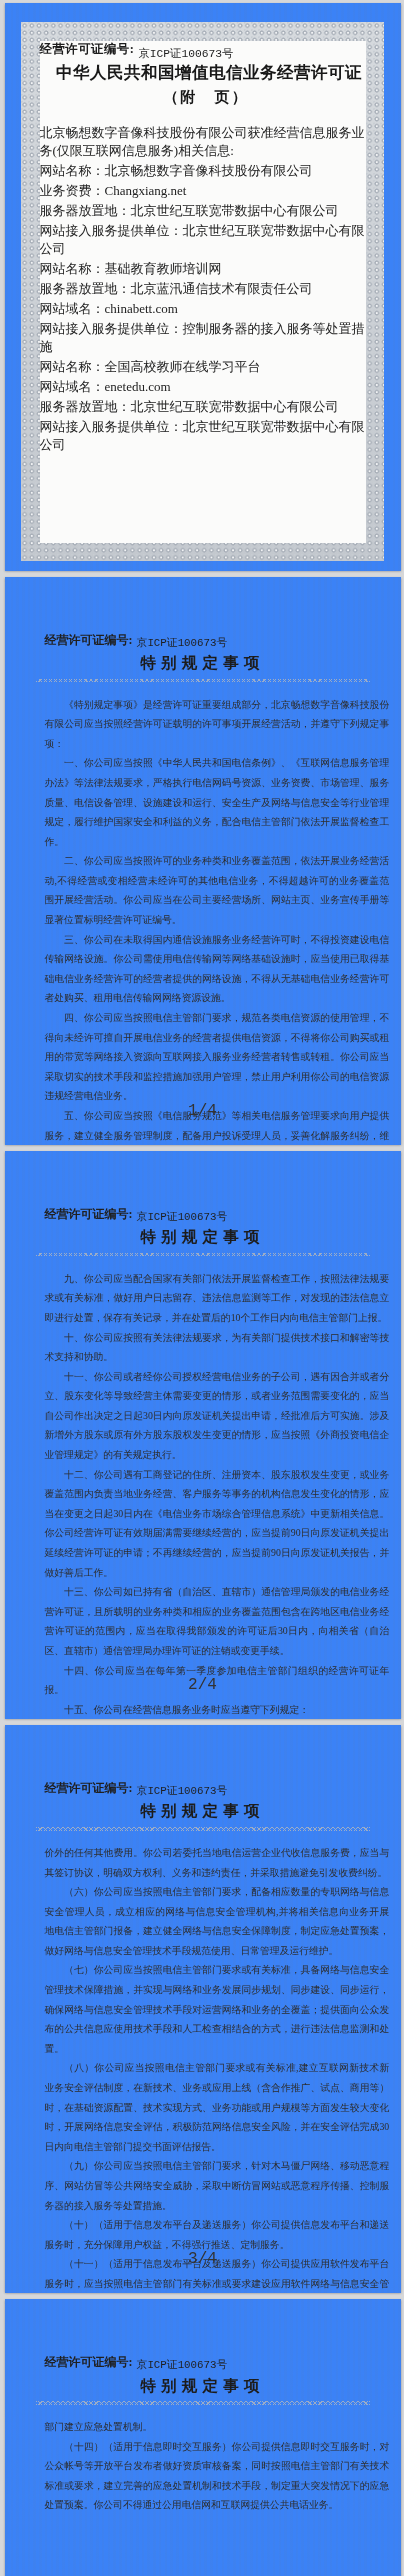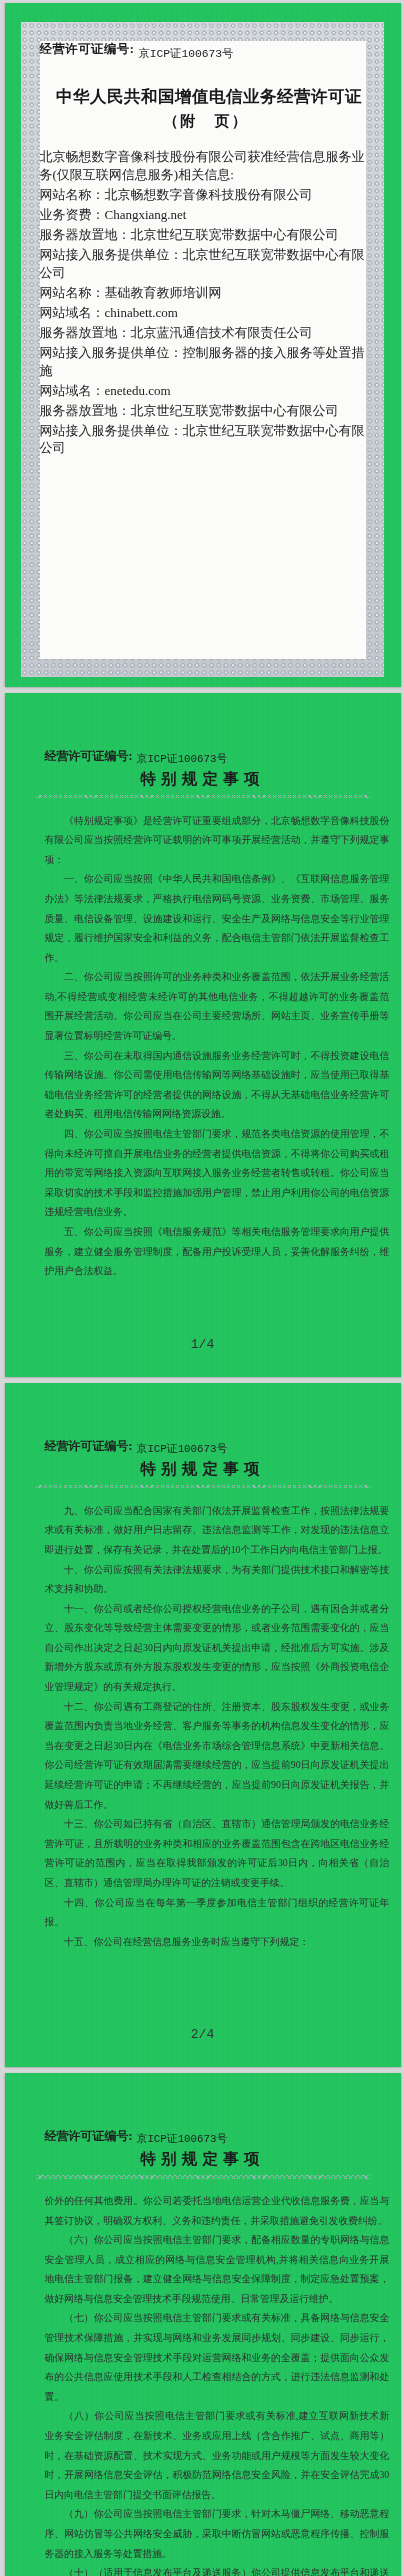--- a/index.html
+++ b/index.html
@@ -6,23 +6,23 @@
   body{
     width:405px;
     background:#d6d7d9;
     font-family:"Liberation Serif","DejaVu Serif",serif;
     color:#2d2d2d;
     padding:2.6px 0 3.1px;
   }
   .page{
     position:relative;
     width:396px;
-    height:684px;
+    height:568px;
     margin:0 auto 6.2px;
-    background:#22c55e;
+    background:#3b82f6;
     box-shadow:0 0.5px 2.1px rgba(40,40,45,.45);
     overflow:hidden;
   }
   .page:last-child{margin-bottom:0;}
   
   .page::before{
     content:"";
     position:absolute; inset:0;
     background:repeating-linear-gradient(90deg, rgba(110,115,122,.05) 0 2.6px, rgba(0,0,0,0) 2.6px 5.7px);
     pointer-events:none;
@@ -44,21 +44,21 @@
     background:#fbfbfa;
   }
   .cert-content{
     position:absolute;
     top:38px; left:35px; right:35px; bottom:29px;
   }
   .cert-header{ display:flex; align-items:flex-start; }
   .cert-header .lbl{ font-size:12.4px; font-weight:bold; color:#1e1e1e; letter-spacing:0.5px; }
   .cert-header .num{ font-size:11.3px; color:#1e1e1e; margin-left:4.1px; margin-top:5.2px; font-family:"Liberation Mono","DejaVu Sans Mono",monospace; }
   .cert-title{
-    margin-top:25px;
+    margin-top:1px;
     text-align:center;
     font-size:16.5px; font-weight:bold; color:#181818;
     letter-spacing:0.5px;
     padding-left:13px;
   }
   .cert-subtitle{
     margin-top:4.1px;
     text-align:center;
     font-size:15px; font-weight:bold; color:#181818;
     letter-spacing:2.1px;
@@ -100,21 +100,21 @@
     line-height:19.6px;
     text-align:justify;
     color:#2b2b2b;
   }
   .prov-body p{ margin:0; text-indent:2em; }
   .prov-body p.no-indent{ text-indent:0; }
   .page-number{
     position:absolute;
     bottom:25px; left:0; width:100%;
     text-align:center;
-    font-size:13px; color:#333;
+    font-size:16px; color:#333;
     font-family:"Liberation Mono","DejaVu Sans Mono",monospace;
   }
 </style>
 </head>
 <body>
 
 <div class="page">
   <div class="ornate-frame">
     <div class="frame-inner"></div>
   </div>
@@ -125,23 +125,24 @@
     </div>
     <div class="cert-title">中华人民共和国增值电信业务经营许可证</div>
     <div class="cert-subtitle">（附　页）</div>
     <div class="cert-body">
         <p class="no-indent">北京畅想数字音像科技股份有限公司获准经营信息服务业务(仅限互联网信息服务)相关信息:</p>
         <p class="no-indent">网站名称：北京畅想数字音像科技股份有限公司</p>
         <p class="no-indent">业务资费：Changxiang.net</p>
         <p class="no-indent">服务器放置地：北京世纪互联宽带数据中心有限公司</p>
         <p class="no-indent">网站接入服务提供单位：北京世纪互联宽带数据中心有限公司</p>
         <p class="no-indent">网站名称：基础教育教师培训网</p>
+        <p class="no-indent">服务器放置地：北京蓝汛通信技术有限责任公司</p>
         <p class="no-indent">网站域名：chinabett.com</p>
-        <p class="no-indent">服务器放置地：北京蓝汛通信技术有限责任公司</p>
         <p class="no-indent">网站接入服务提供单位：控制服务器的接入服务等处置措施</p>
+        <p class="no-indent">网站名称：全国高校教师在线学习平台</p>
         <p class="no-indent">网站域名：enetedu.com</p>
         <p class="no-indent">服务器放置地：北京世纪互联宽带数据中心有限公司</p>
         <p class="no-indent">网站接入服务提供单位：北京世纪互联宽带数据中心有限公司</p>
       </div>
   </div>
 </div>
 
 <div class="page">
   <div class="prov-header">
     <span class="lbl">经营许可证编号:</span>

